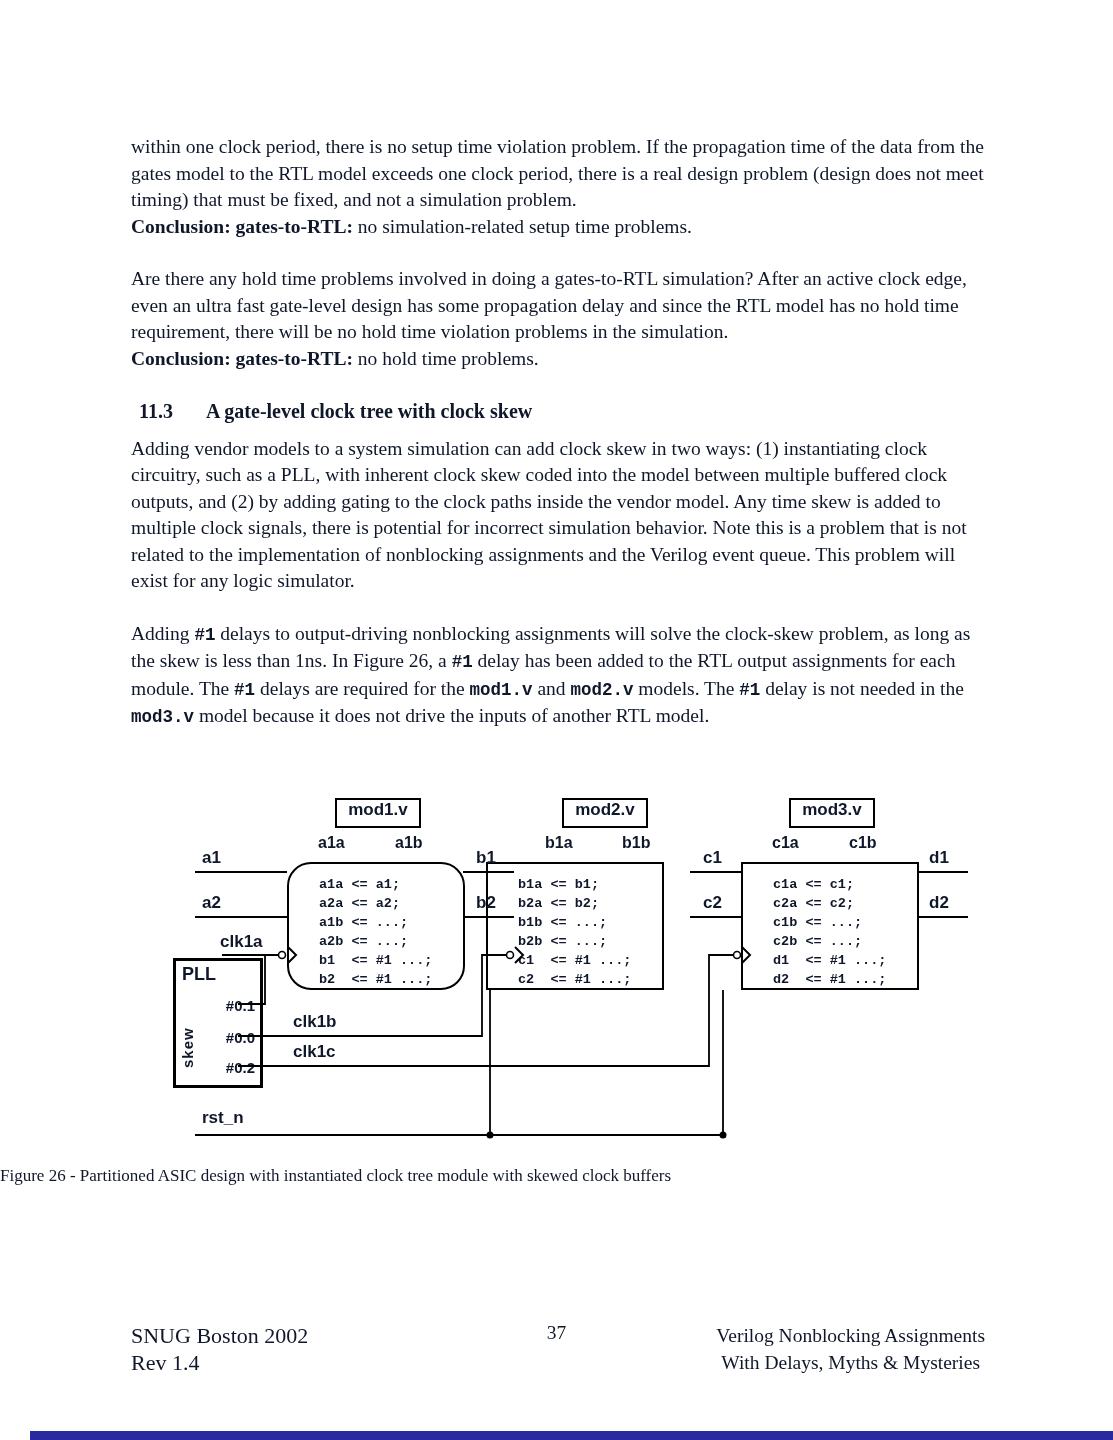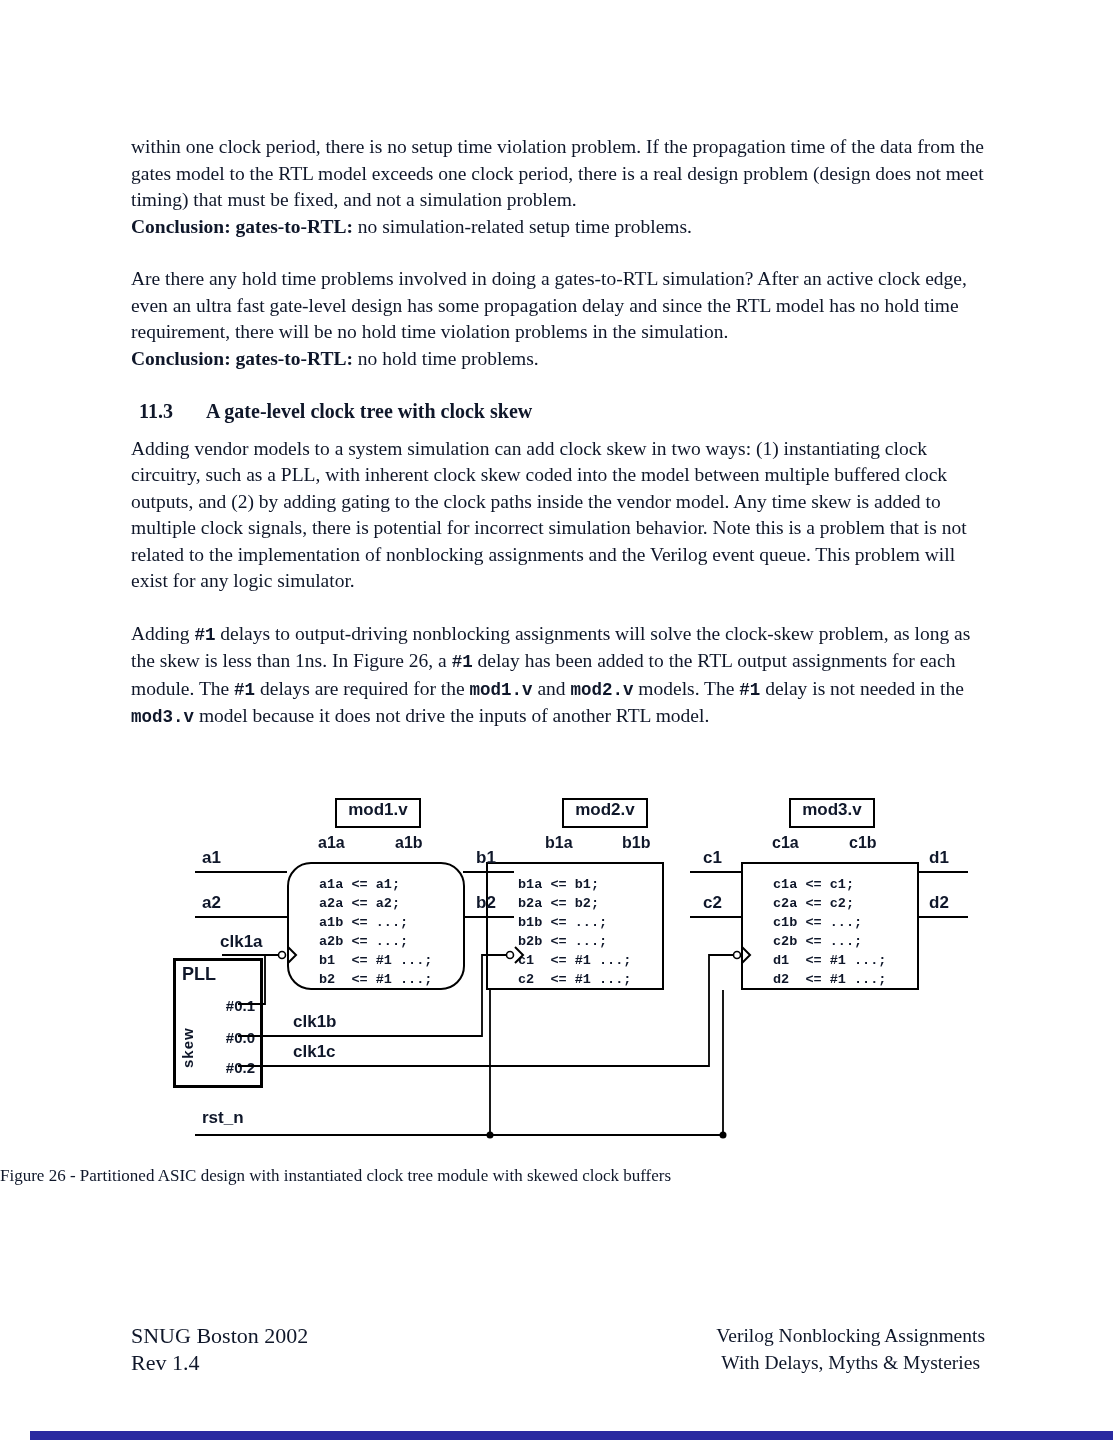--- a/index.html
+++ b/index.html
@@ -158,19 +158,20 @@
       </g>
     </svg>
   </div>
 
   <div class="caption">Figure 26 - Partitioned ASIC design with instantiated clock tree module with skewed clock buffers</div>
 
   <div class="footer-left">
     <div>SNUG Boston 2002</div>
     <div>Rev 1.4</div>
   </div>
+  <div class="footer-center">37</div>
   <div class="footer-right">
     <div>Verilog Nonblocking Assignments</div>
     <div>With Delays, Myths &amp; Mysteries</div>
   </div>
 
   <div class="bottom-bar"></div>
 </div>
 
 </body></html>

